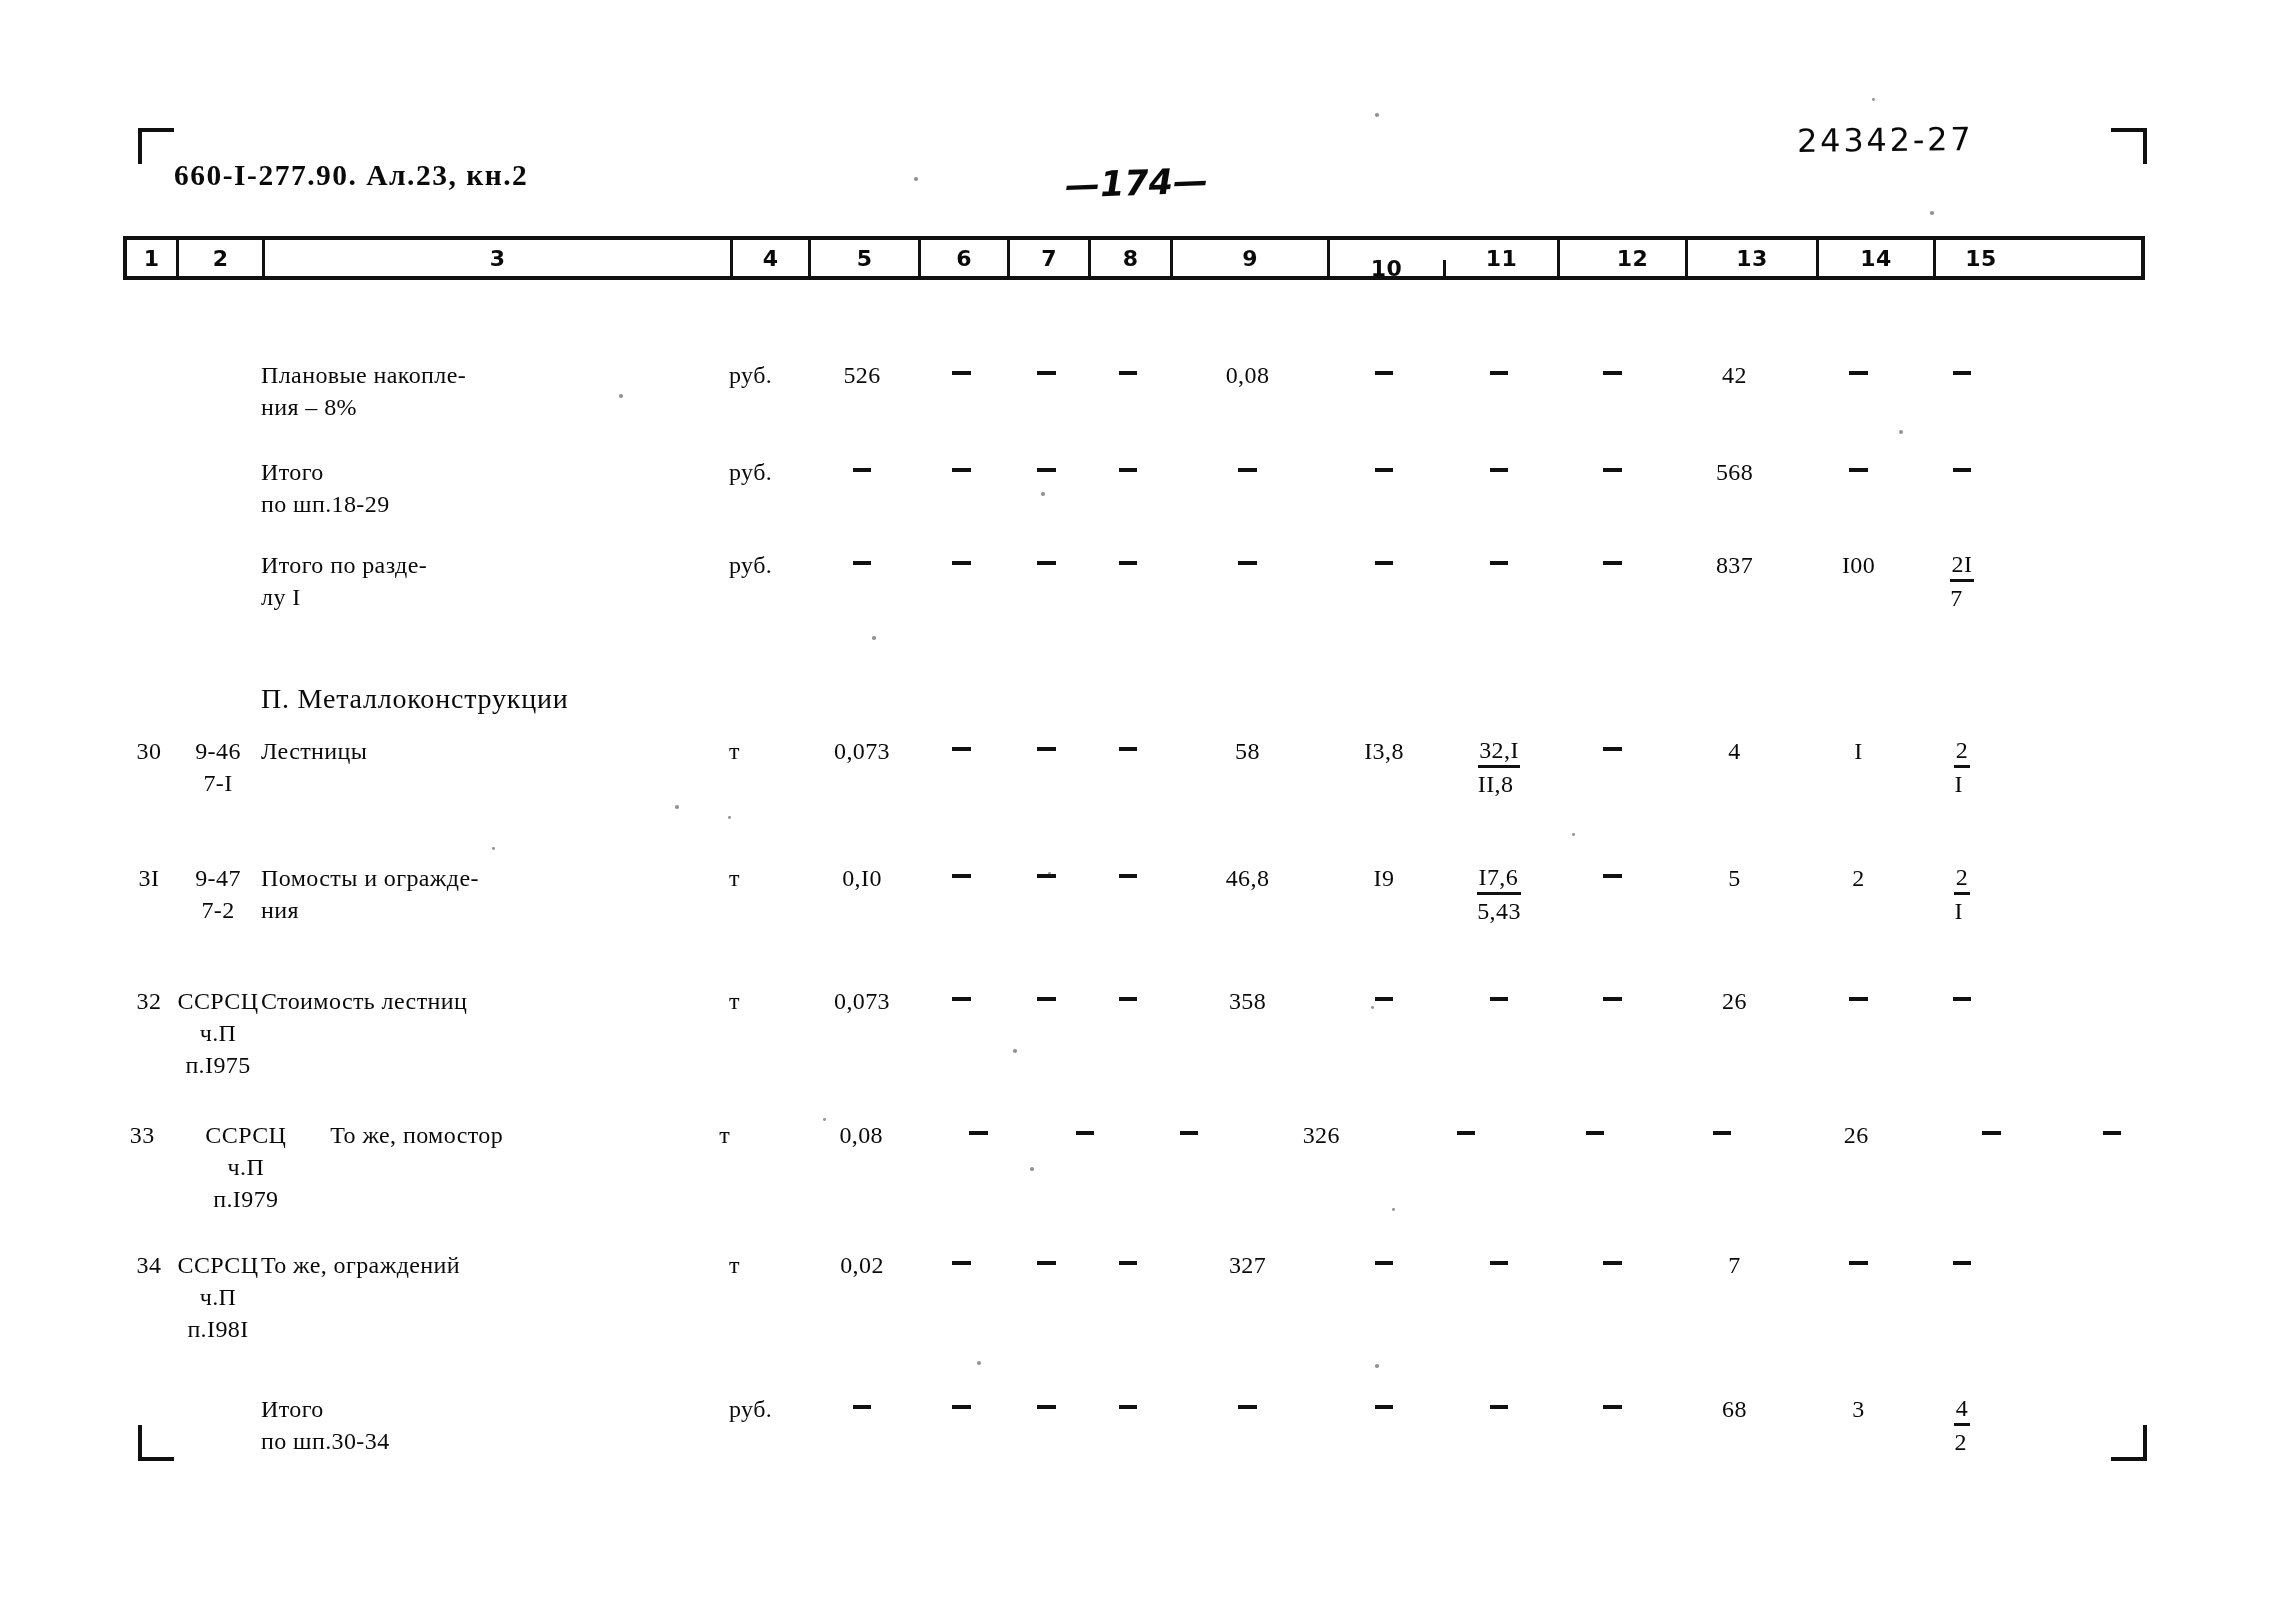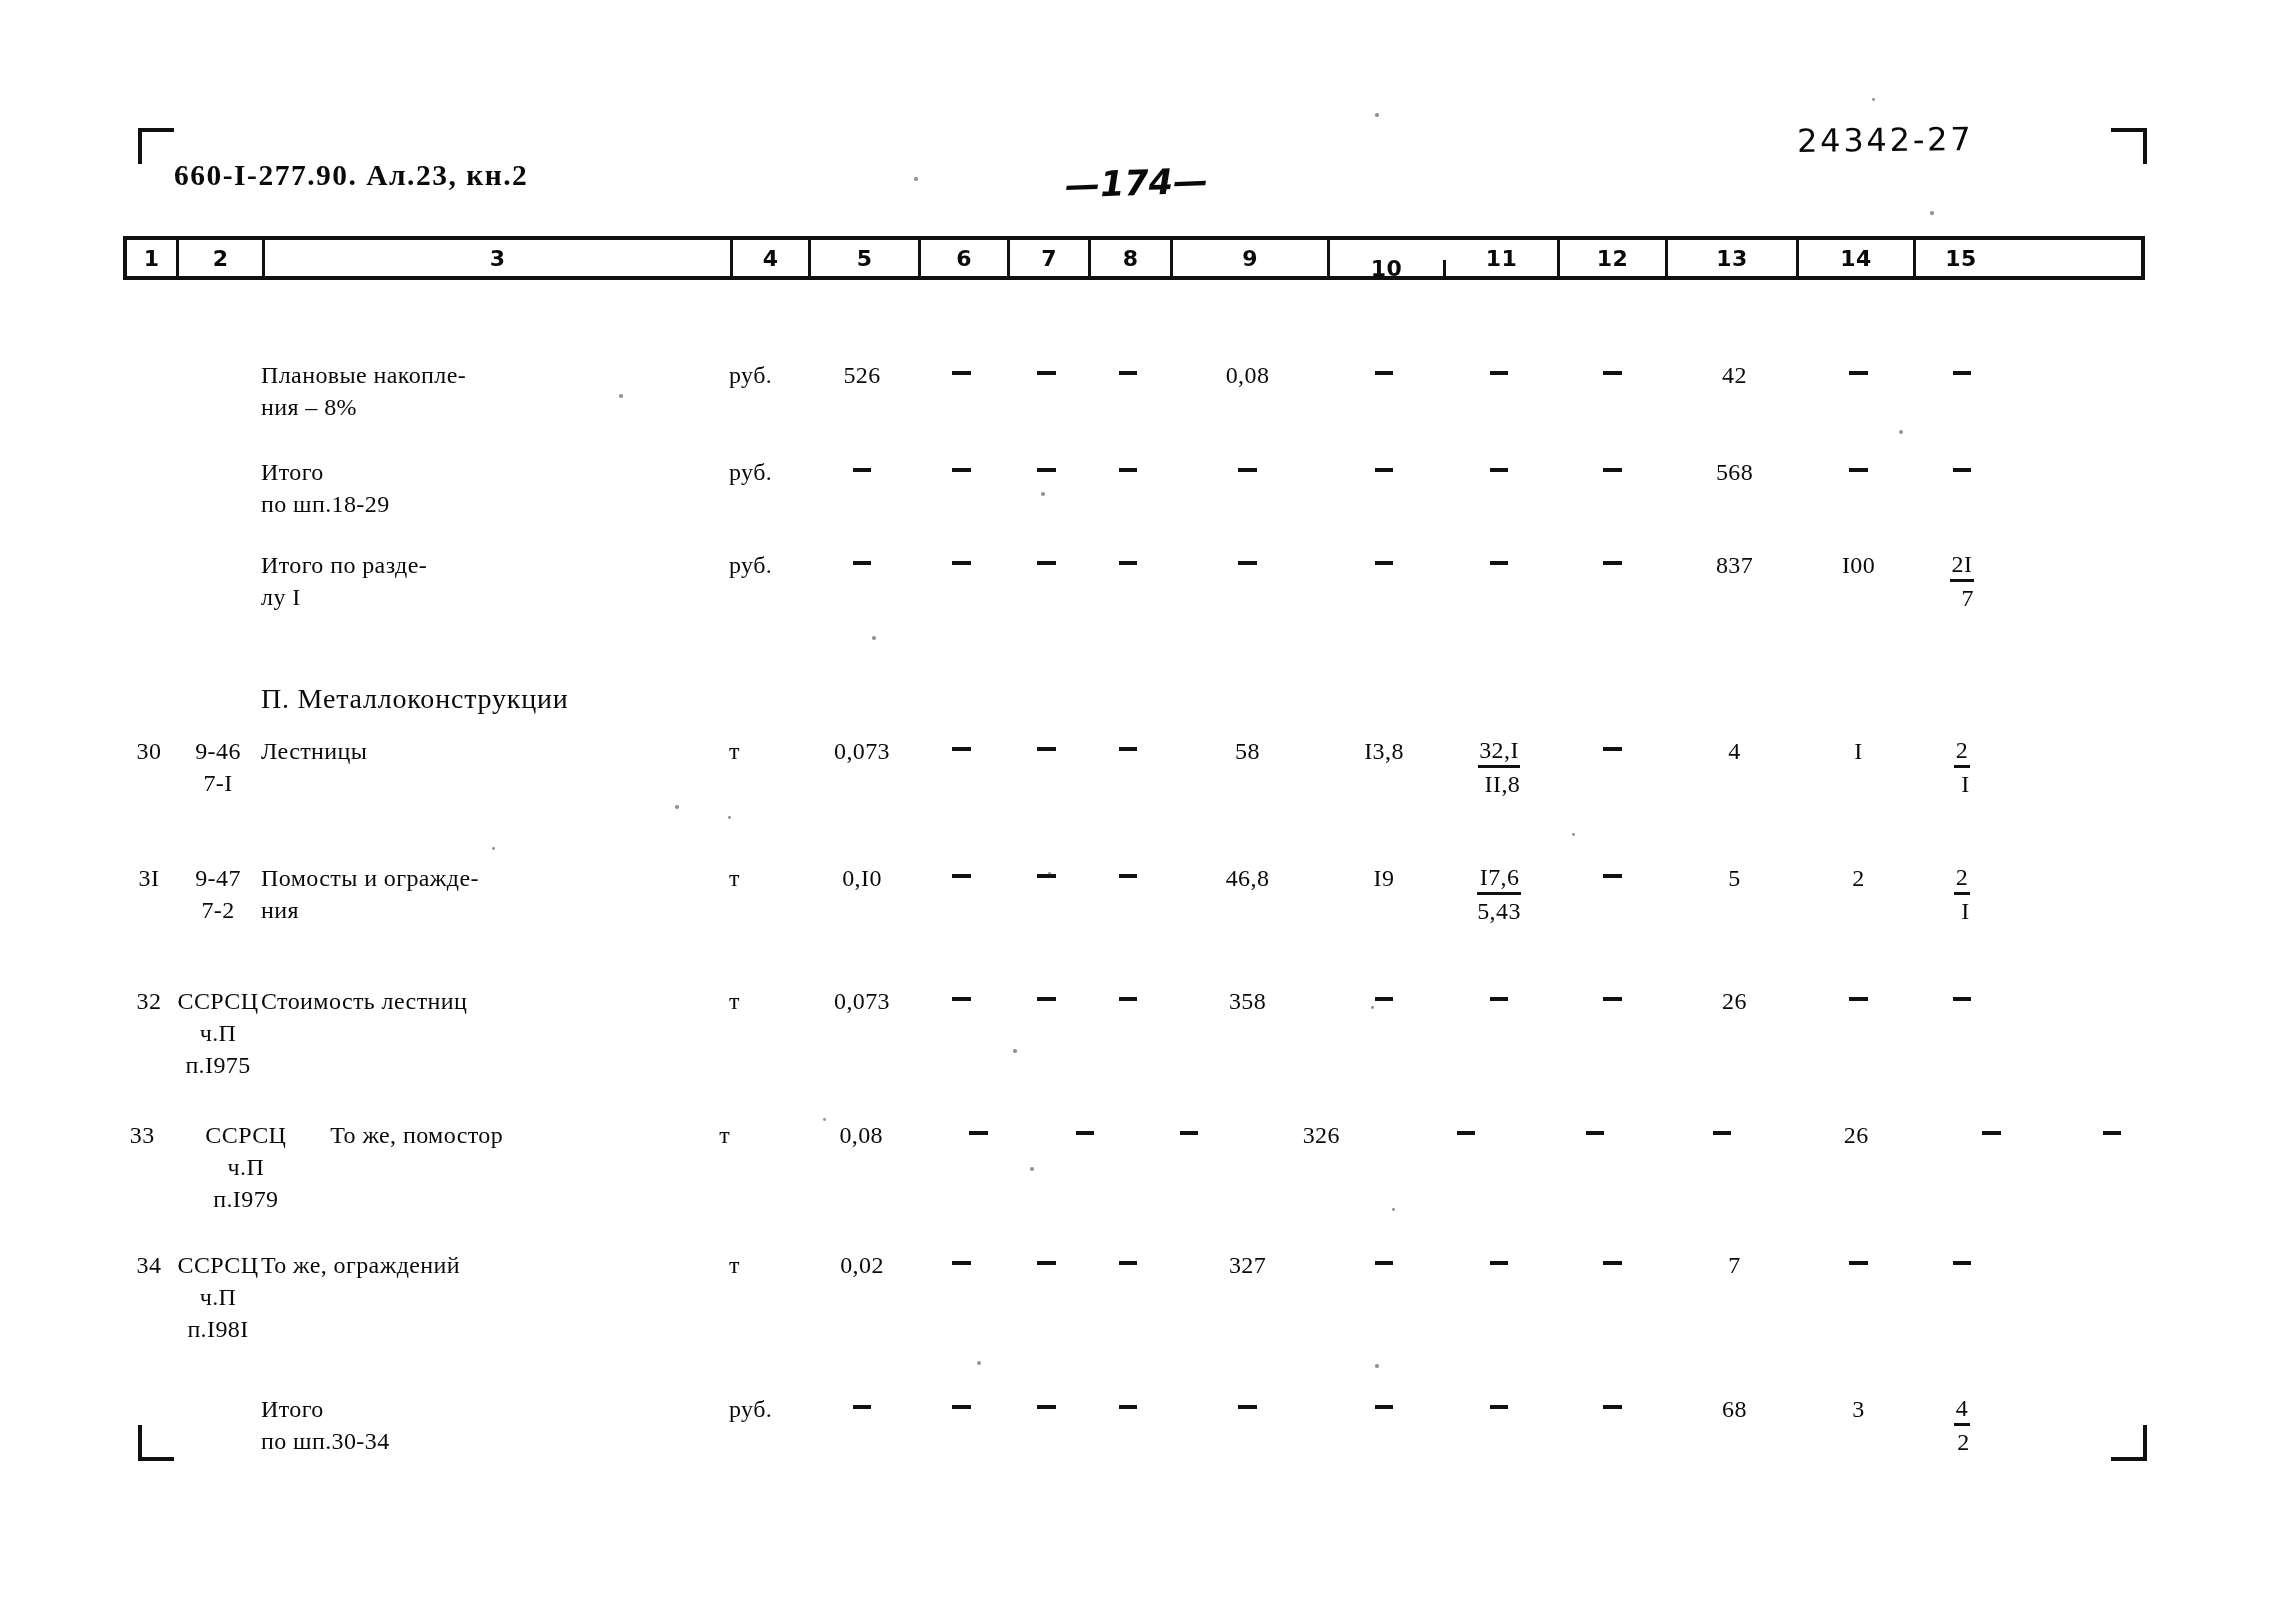--- a/index.html
+++ b/index.html
@@ -130,21 +130,21 @@
     display: inline-block;
     width: 18.3px;
     height: 4.2px;
     background: #111;
     vertical-align: 0.34em;
   }
 
   
   .frac {
     display: inline-block;
-    text-align: right;
+    text-align: left;
     line-height: 1.18;
   }
   .frac .top {
     display: block;
     border-bottom: 3.5px solid #111;
     padding: 0 1.4px 0.7px 1.4px;
   }
   .frac .bot { display: block; padding-top: 1.4px; }
 
   .section-head {
@@ -178,21 +178,21 @@
     <div class="cell" style="width: 86px;">2</div>
     <div class="cell" style="width: 468px;">3</div>
     <div class="cell" style="width: 78px;">4</div>
     <div class="cell" style="width: 110px;">5</div>
     <div class="cell" style="width: 89px;">6</div>
     <div class="cell" style="width: 81px;">7</div>
     <div class="cell" style="width: 82px;">8</div>
     <div class="cell" style="width: 157px;">9</div>
     <div class="cell" style="width: 116px; margin-top: 20px;">10</div>
     <div class="cell" style="width: 114px;">11</div>
-    <div class="cell" style="width: 108px;">12</div>
+    <div class="cell" style="width: 108px; margin-left: 20px;">12</div>
     <div class="cell" style="width: 131px;">13</div>
     <div class="cell" style="width: 117px;">14</div>
     <div class="cell" style="width: 90px;">15</div>
   </div>
 
 <div class="sheet" id="sheet" style="position: absolute; height: 1195px; margin-top: 36px;">
     <div class="row" style="position: absolute; left: 0px; width: 2022px; top: 42px;">
       <div class="c w1 ctr"></div>
       <div class="c w2 ctr"></div>
       <div class="c w3 left">Плановые накопле-

